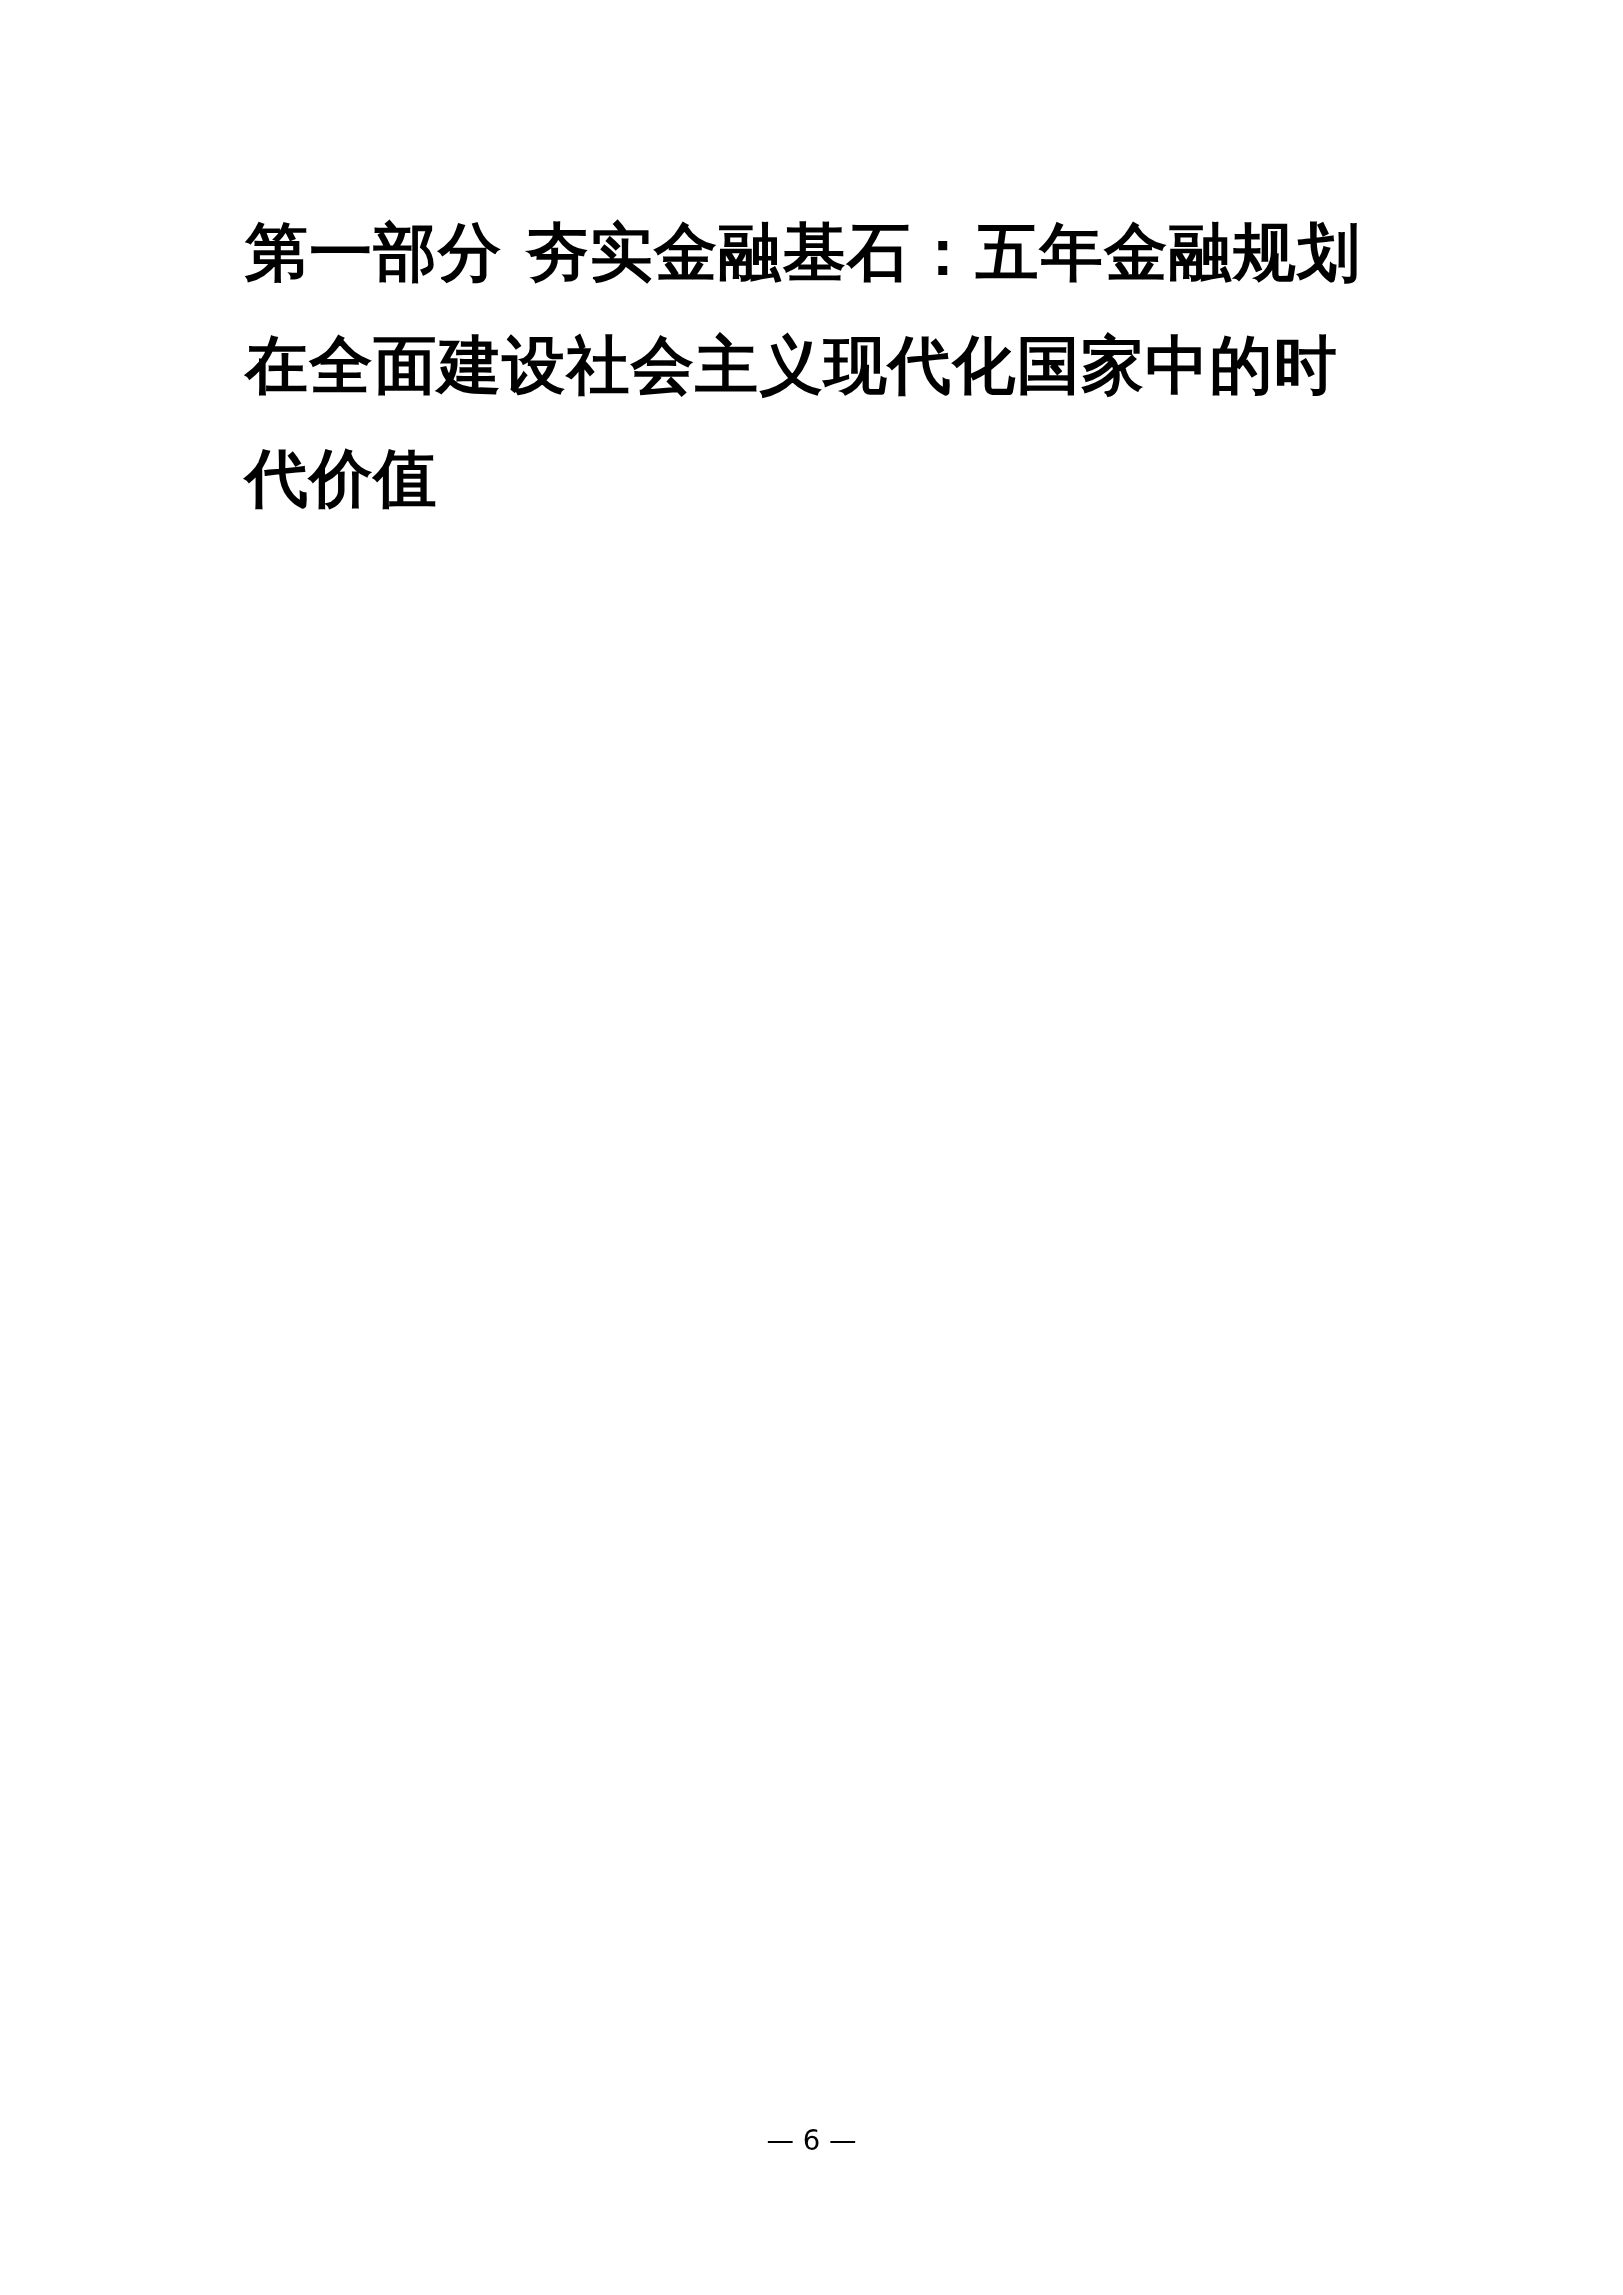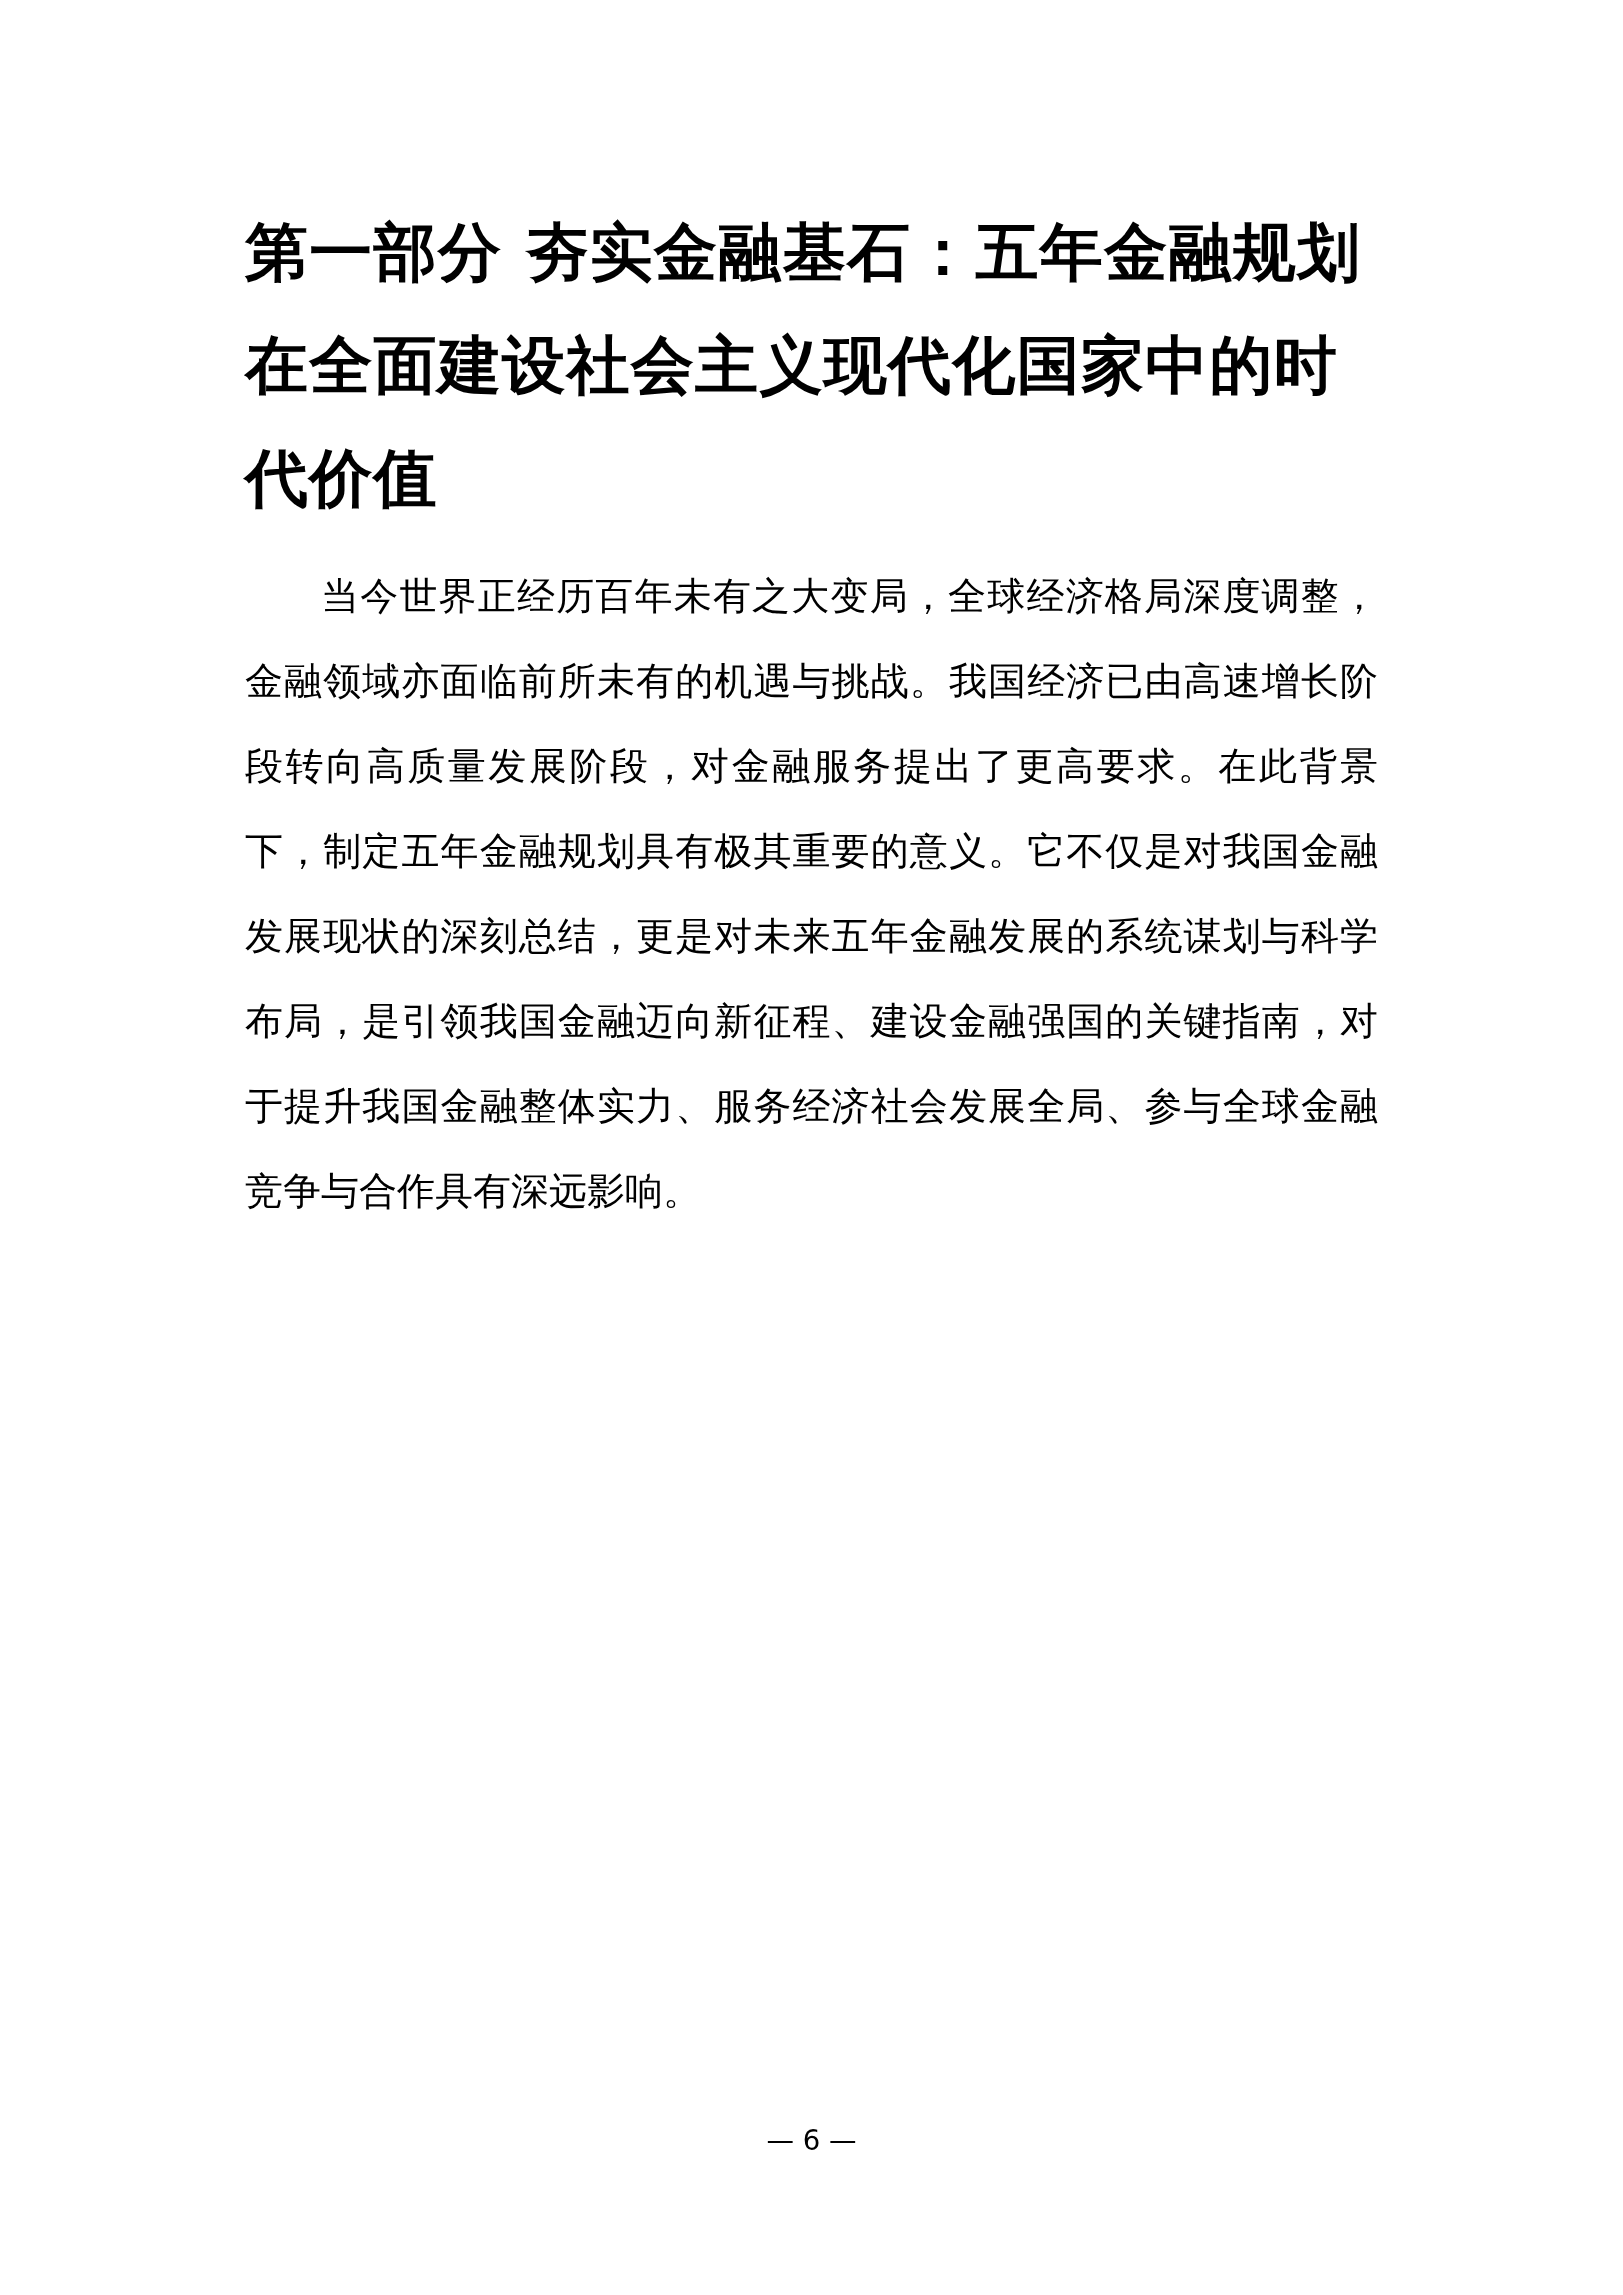--- a/index.html
+++ b/index.html
@@ -65,21 +65,20 @@
     color: #000000;
   }
 </style>
 </head>
 <body>
 
 <div class="page">
 
   <h1 class="doc-title">第一部分 夯实金融基石：五年金融规划在全面建设社会主义现代化国家中的时代价值</h1>
 
-  <p class="body-para para-intro">当今世界正经历百年未有之大变局，全球经济格局深度调整，金融领域亦面临前所未有的机遇与挑战。我国经济已由高速增长阶段转向高质量发展阶段，对金融服务提出了更高要求。在此背景下，制定五年金融规划具有极其重要的意义。它不仅是对我国金融发展现状的深刻总结，更是对未来五年金融发展的系统谋划与科学布局，是引领我国金融迈向新征程、建设金融强国的关键指南，对于提升我国金融整体实力、服务经济社会发展全局、参与全球金融竞争与合作具有深远影响。</p>
 
 
 
 
   <div class="page-footer">— 6 —</div>
 
 </div>
 
 
 </body></html>

